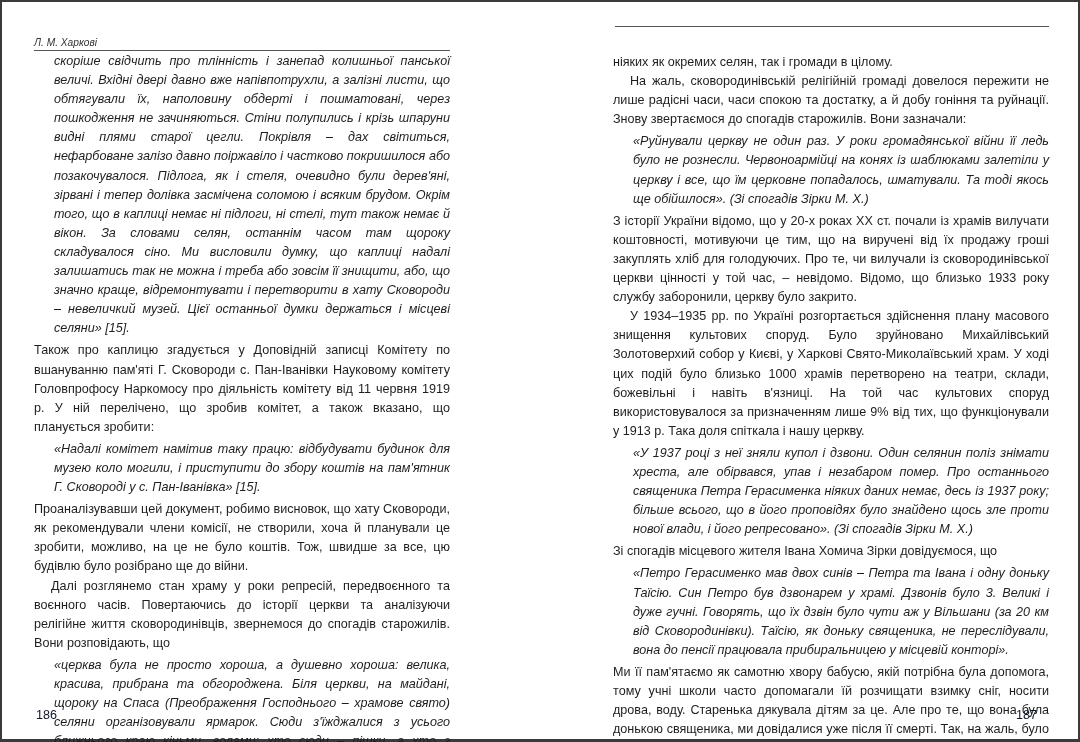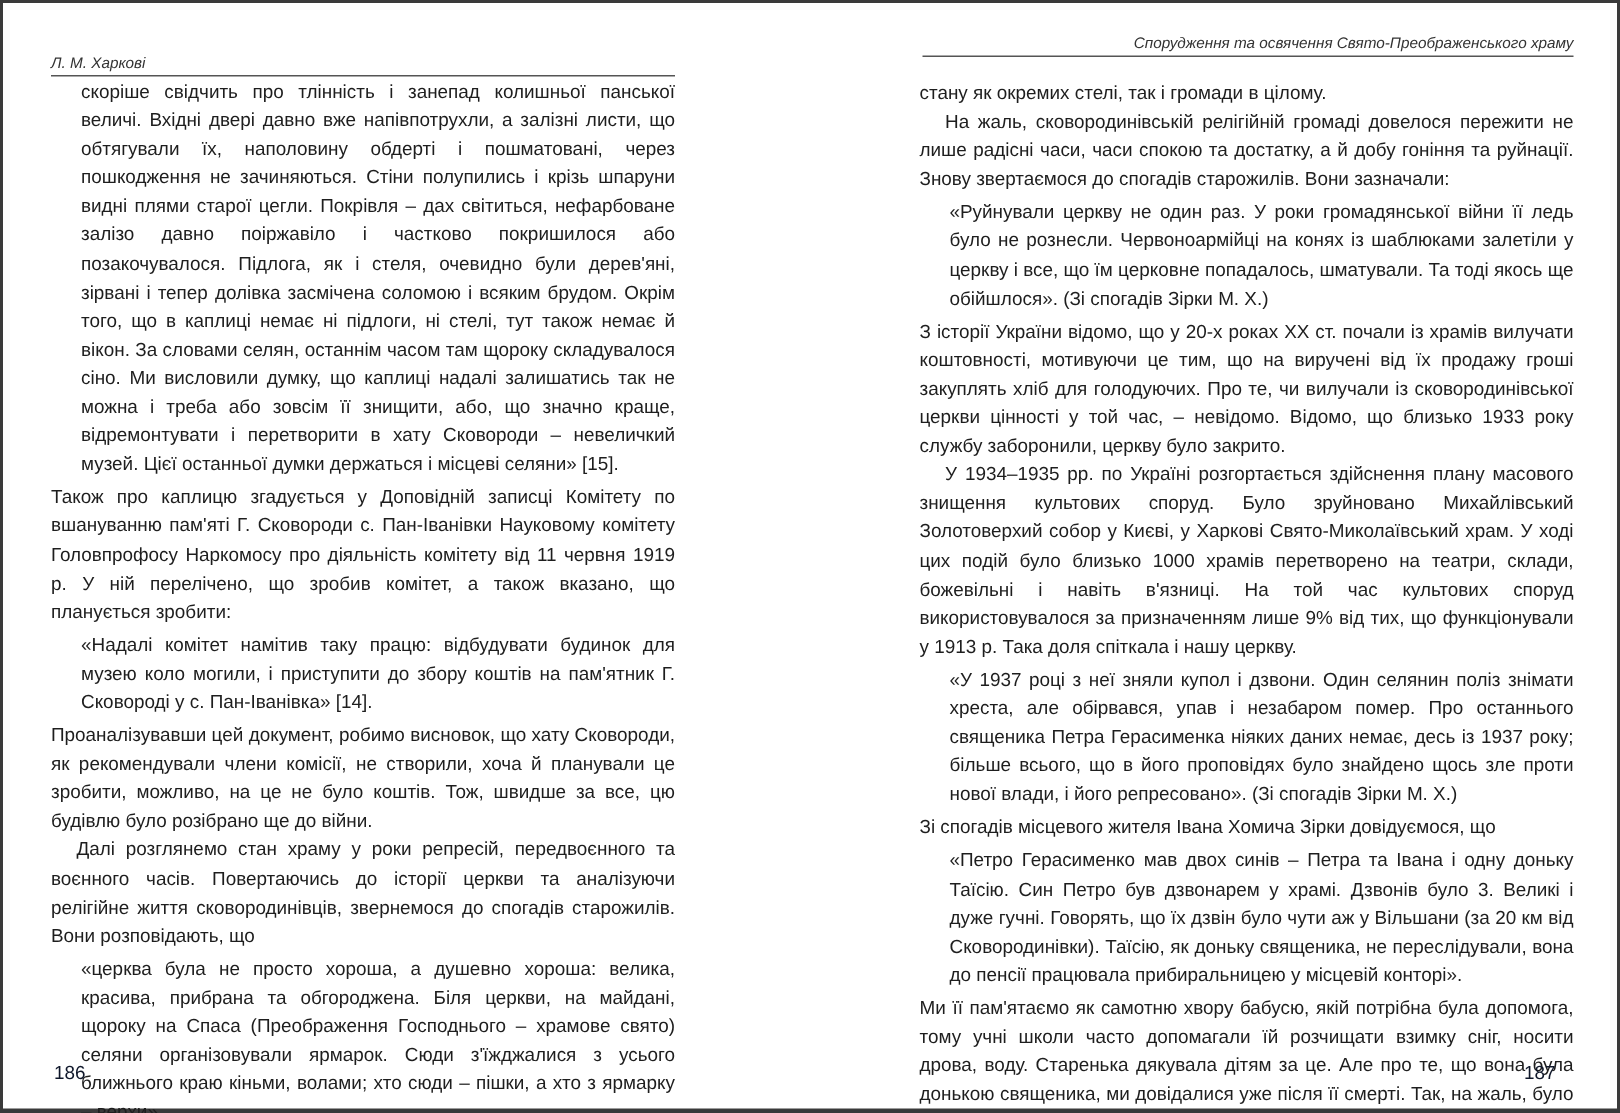--- a/index.html
+++ b/index.html
@@ -22,50 +22,49 @@
     position: absolute; left: 0; right: 0; top: 34px;
     font-style: italic; font-size: 10.2px; line-height: 11px; color: #333;
     border-bottom: 1.3px solid #555; padding-bottom: 2px;
   }
   .page.left .running-head { top: 35px; }
   .page.right .running-head { top: 22px; text-align: right; left: 2px; }
   .body-text { position: absolute; left: 0; right: 0; top: 50px; font-size: 12.6px; line-height: 19.1px; }
   .page.right .body-text { top: 51px; }
   p { margin: 0; text-align: justify; }
   p.indent { text-indent: 17px; }
-  p.quote { padding-left: 20px; margin: 3px 0 3px 0; }
+  p.quote { font-style: italic; padding-left: 20px; margin: 3px 0 3px 0; }
   .folio { position: absolute; top: 706px; font-size: 12.6px; color: #0f172a; text-align: center; }
   .page.left .folio { left: 2px; }
   .page.right .folio { right: 12px; }
 </style>
 </head>
 <body>
 
 <div class="spread">
 
   <div class="page left">
     <div class="running-head">Л. М. Харкові</div>
     <div class="body-text">
       <p class="quote" style="margin-top:0">скоріше свідчить про тлінність і занепад колишньої панської величі. Вхідні двері давно вже напівпотрухли, а залізні листи, що обтягували їх, наполовину обдерті і пошматовані, через пошкодження не зачиняються. Стіни полупились і крізь шпаруни видні плями старої цегли. Покрівля – дах світиться, нефарбоване залізо давно поіржавіло і частково покришилося або позакочувалося. Підлога, як і стеля, очевидно були дерев'яні, зірвані і тепер долівка засмічена соломою і всяким брудом. Окрім того, що в каплиці немає ні підлоги, ні стелі, тут також немає й вікон. За словами селян, останнім часом там щороку складувалося сіно. Ми висловили думку, що каплиці надалі залишатись так не можна і треба або зовсім її знищити, або, що значно краще, відремонтувати і перетворити в хату Сковороди – невеличкий музей. Цієї останньої думки держаться і місцеві селяни» [15].</p>
       <p>Також про каплицю згадується у Доповідній записці Комітету по вшануванню пам'яті Г. Сковороди с. Пан-Іванівки Науковому комітету Головпрофосу Наркомосу про діяльність комітету від 11 червня 1919 р. У ній перелічено, що зробив комітет, а також вказано, що планується зробити:</p>
-      <p class="quote">«Надалі комітет намітив таку працю: відбудувати будинок для музею коло могили, і приступити до збору коштів на пам'ятник Г. Сковороді у с. Пан-Іванівка» [14].</p>
+      <p class="quote">«Надалі комітет намітив таку працю: відбудувати будинок для музею коло могили, і приступити до збору коштів на пам'ятник Г. Сковороді у с. Пан-Іванівка» [15].</p>
       <p>Проаналізувавши цей документ, робимо висновок, що хату Сковороди, як рекомендували члени комісії, не створили, хоча й планували це зробити, можливо, на це не було коштів. Тож, швидше за все, цю будівлю було розібрано ще до війни.</p>
       <p class="indent">Далі розглянемо стан храму у роки репресій, передвоєнного та воєнного часів. Повертаючись до історії церкви та аналізуючи релігійне життя сковородинівців, звернемося до спогадів старожилів. Вони розповідають, що</p>
       <p class="quote"><span>«церква була не просто хороша, а душевно хороша: велика, красива, прибрана та обгороджена. Біля церкви, на майдані, щороку на Спаса (Преображення Господнього – храмове свято) селяни організовували ярмарок. Сюди з'їжджалися з усього ближнього краю кіньми, волами; хто сюди – пішки, а хто з ярмарку – верхи».</span></p>
 
     </div>
     <div class="folio">186</div>
   </div>
 
   <div class="page right">
     <div class="running-head">
-      <div>Спорудження та освячення Свято-Преображенського храму</div>
     </div>
     <div class="body-text">
-      <p>стану як окремих стелі, так і громади в цілому.</p>
+      <p>ніяких як окремих селян, так і громади в цілому.</p>
       <p class="indent">На жаль, сковородинівській релігійній громаді довелося пережити не лише радісні часи, часи спокою та достатку, а й добу гоніння та руйнації. Знову звертаємося до спогадів старожилів. Вони зазначали:</p>
       <p class="quote">«Руйнували церкву не один раз. У роки громадянської війни її ледь було не рознесли. Червоноармійці на конях із шаблюками залетіли у церкву і все, що їм церковне попадалось, шматували. Та тоді якось ще обійшлося». (Зі спогадів Зірки М. Х.)</p>
       <p>З історії України відомо, що у 20-х роках ХХ ст. почали із храмів вилучати коштовності, мотивуючи це тим, що на виручені від їх продажу гроші закуплять хліб для голодуючих. Про те, чи вилучали із сковородинівської церкви цінності у той час, – невідомо. Відомо, що близько 1933 року службу заборонили, церкву було закрито.</p>
       <p class="indent">У 1934–1935 рр. по Україні розгортається здійснення плану масового знищення культових споруд. Було зруйновано Михайлівський Золотоверхий собор у Києві, у Харкові Свято-Миколаївський храм. У ході цих подій було близько 1000 храмів перетворено на театри, склади, божевільні і навіть в'язниці. На той час культових споруд використовувалося за призначенням лише 9% від тих, що функціонували у 1913 р. Така доля спіткала і нашу церкву.</p>
       <p class="quote">«У 1937 році з неї зняли купол і дзвони. Один селянин поліз знімати хреста, але обірвався, упав і незабаром помер. Про останнього священика Петра Герасименка ніяких даних немає, десь із 1937 року; більше всього, що в його проповідях було знайдено щось зле проти нової влади, і його репресовано». (Зі спогадів Зірки М. Х.)</p>
       <p>Зі спогадів місцевого жителя Івана Хомича Зірки довідуємося, що</p>
       <p class="quote">«Петро Герасименко мав двох синів – Петра та Івана і одну доньку Таїсію. Син Петро був дзвонарем у храмі. Дзвонів було 3. Великі і дуже гучні. Говорять, що їх дзвін було чути аж у Вільшани (за 20 км від Сковородинівки). Таїсію, як доньку священика, не переслідували, вона до пенсії працювала прибиральницею у місцевій конторі».</p>
       <p>Ми її пам'ятаємо як самотню хвору бабусю, якій потрібна була допомога, тому учні школи часто допомагали їй розчищати взимку сніг, носити дрова, воду. Старенька дякувала дітям за це. Але про те, що вона була донькою священика, ми довідалися уже після її смерті. Так, на жаль, було втрачено цінного очевидця тих подій.</p>
 
     </div>

